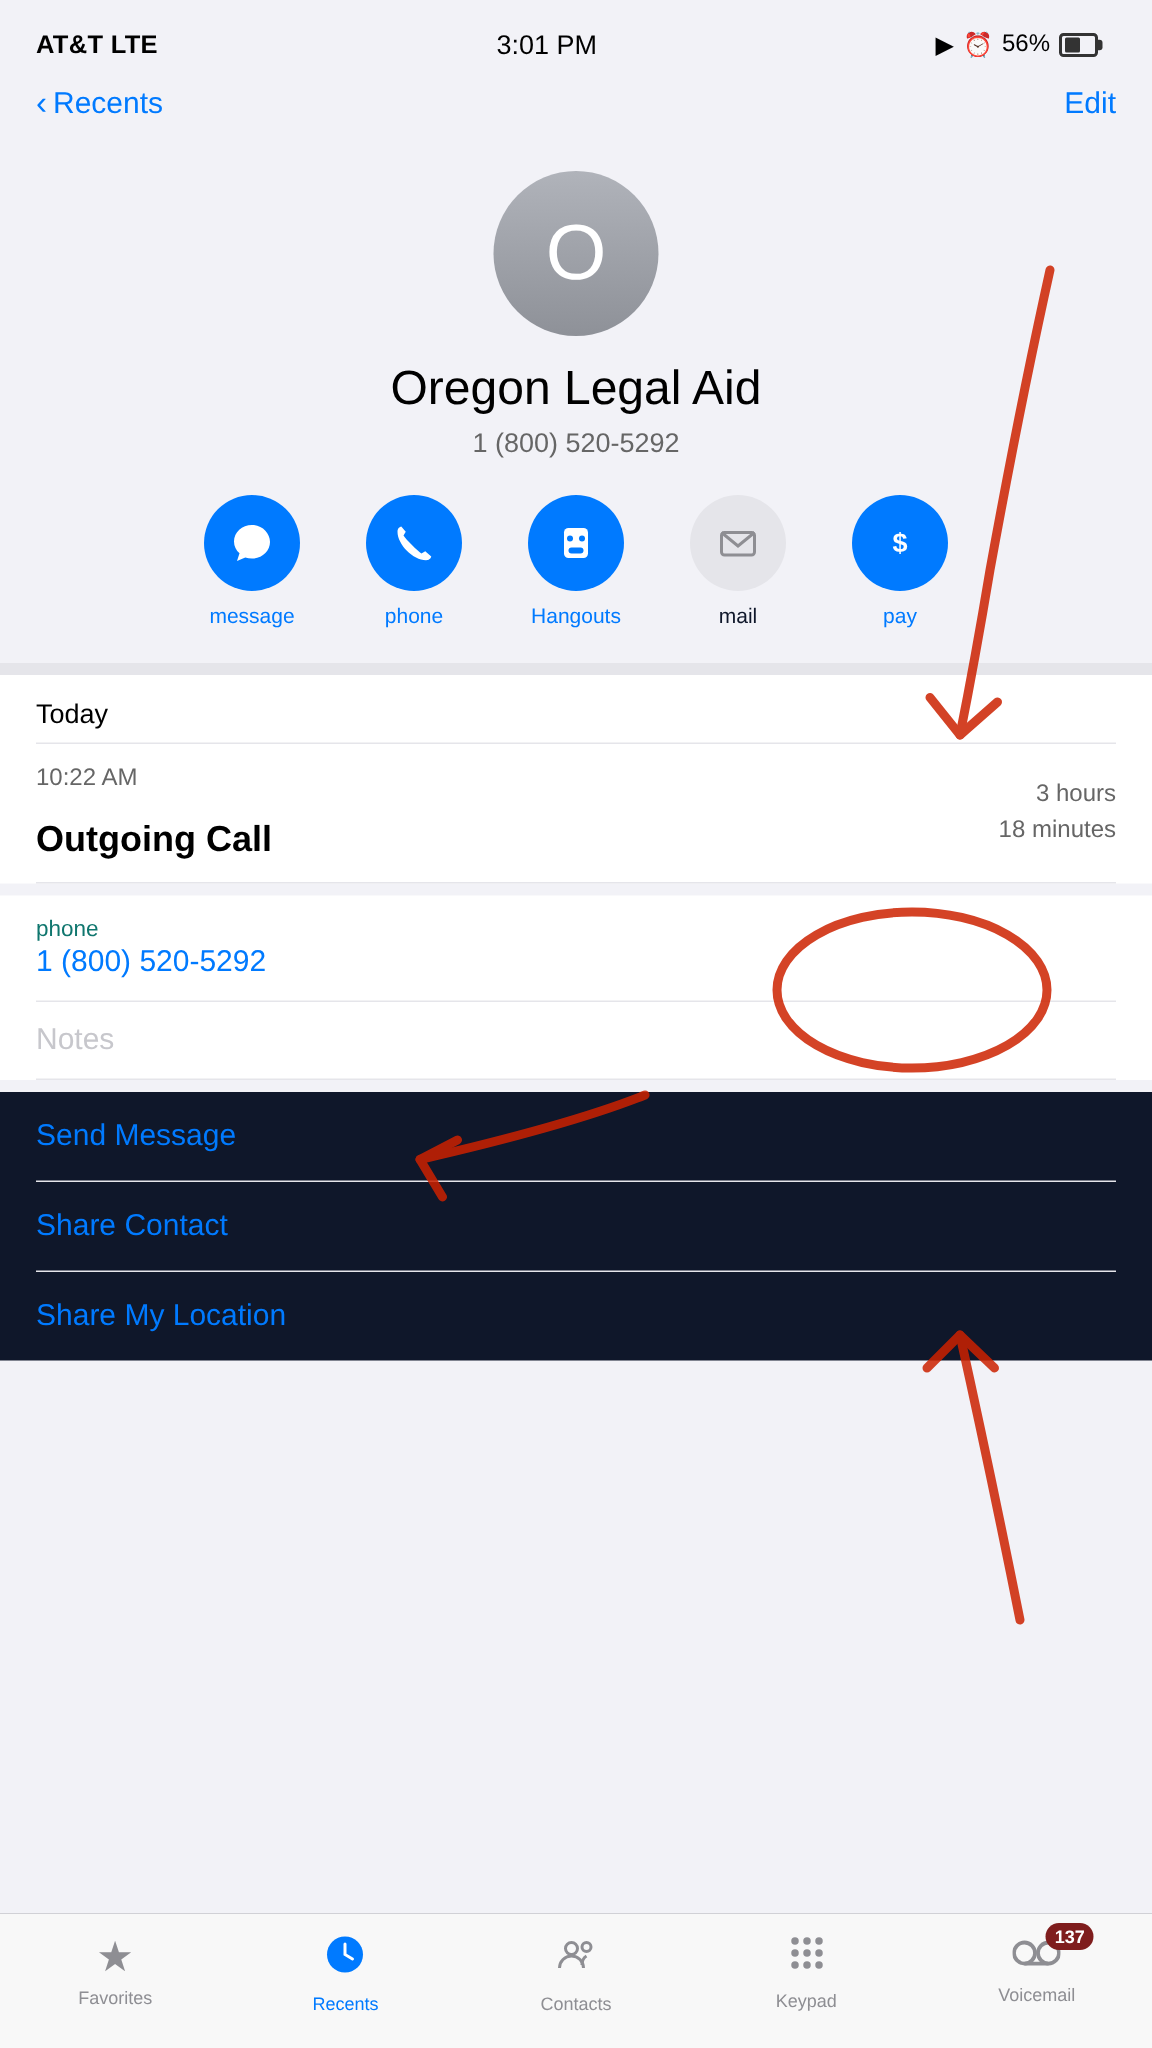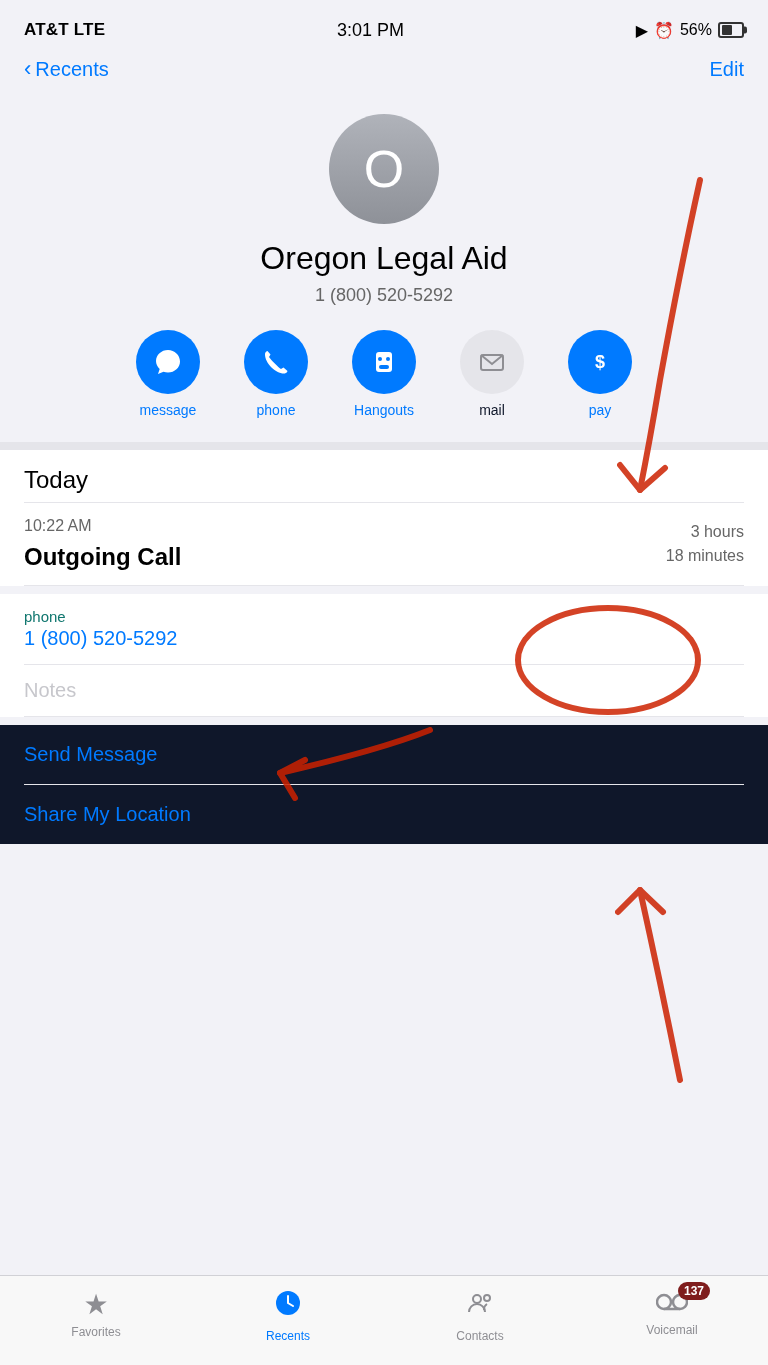--- a/index.html
+++ b/index.html
@@ -12,21 +12,21 @@
       color: #000;
       overflow-x: hidden;
     }
 
     
     .status-bar {
       background: #f2f2f7;
       display: flex;
       justify-content: space-between;
       align-items: center;
-      padding: 14px 24px 6px 24px;
+      padding: 14px 36px 6px 24px;
       height: 52px;
     }
     .status-left { font-size: 17px; font-weight: 600; letter-spacing: 0.2px; }
     .status-center { font-size: 18px; font-weight: 500; }
     .status-right { display: flex; align-items: center; gap: 6px; font-size: 16px; font-weight: 500; }
     .battery-icon {
       display: inline-flex; align-items: center;
       border: 2px solid #333; border-radius: 3px; padding: 1px 2px;
       position: relative; height: 16px; width: 26px;
     }
@@ -114,34 +114,34 @@
       background: #e5e5ea;
       margin: 0;
     }
 
     
     .call-history {
       background: #fff;
       padding: 0 24px;
     }
     .call-section-title {
-      font-size: 24px;
+      font-size: 18px;
       font-weight: 500;
       color: #000;
       padding: 16px 0 8px 0;
       border-bottom: 1px solid #e5e5ea;
     }
     .call-row {
       display: flex;
       justify-content: space-between;
       align-items: center;
       padding: 14px 0;
       border-bottom: 1px solid #e5e5ea;
     }
-    .call-info { display: flex; flex-direction: column; gap: 8px; }
+    .call-info { display: flex; flex-direction: column; gap: 18px; }
     .call-time { font-size: 16px; color: #666; }
     .call-type { font-size: 24px; font-weight: 600; color: #000; display: inline; }
     .call-duration { font-size: 16px; color: #666; text-align: right; line-height: 1.5; }
 
     
     .contact-details {
       background: #fff;
       padding: 0 24px;
       margin-top: 8px;
     }
@@ -325,20 +325,23 @@
     <div class="detail-row">
       <div class="detail-notes">Notes</div>
     </div>
   </div>
 
   <div class="action-links">
     <div class="action-link-row">
       <span class="action-link-text">Send Message</span>
     </div>
     <div class="action-link-row">
+      <span class="action-link-text">Share Contact</span>
+    </div>
+    <div class="action-link-row">
       <span class="action-link-text">Share My Location</span>
     </div>
   </div>
 
   <svg class="annotation-layer" style="position:fixed;top:0;left:0;width:768px;height:1365px;pointer-events:none;z-index:999;" viewBox="0 0 768 1365" xmlns="http://www.w3.org/2000/svg">
 
     <g stroke="#cc2200" stroke-width="6" fill="none" stroke-linecap="round" stroke-linejoin="round" opacity="0.85">
 
       <path d="M700,180 Q680,270 660,380 Q650,440 640,490"></path>
       <path d="M640,490 L620,465 M640,490 L665,468"></path>
@@ -378,20 +381,36 @@
       <svg width="30" height="30" viewBox="0 0 30 30" fill="none">
         <circle cx="12" cy="11" r="4" stroke="#8e8e93" stroke-width="2"></circle>
         <path d="M4 24c0-4.4 3.6-8 8-8s8 3.6 8 8" stroke="#8e8e93" stroke-width="2" fill="none"></path>
         <circle cx="22" cy="10" r="3" stroke="#8e8e93" stroke-width="2"></circle>
         <path d="M19 22c0-2.8 1.3-5 3-6" stroke="#8e8e93" stroke-width="2" fill="none"></path>
       </svg>
     </span>
     <span class="tab-label">Contacts</span>
   </div>
   <div class="tab-item">
+    <span class="tab-icon">
+      <svg width="28" height="28" viewBox="0 0 28 28">
+        <circle cx="6" cy="6" r="2.5" fill="#8e8e93"></circle>
+        <circle cx="14" cy="6" r="2.5" fill="#8e8e93"></circle>
+        <circle cx="22" cy="6" r="2.5" fill="#8e8e93"></circle>
+        <circle cx="6" cy="14" r="2.5" fill="#8e8e93"></circle>
+        <circle cx="14" cy="14" r="2.5" fill="#8e8e93"></circle>
+        <circle cx="22" cy="14" r="2.5" fill="#8e8e93"></circle>
+        <circle cx="6" cy="22" r="2.5" fill="#8e8e93"></circle>
+        <circle cx="14" cy="22" r="2.5" fill="#8e8e93"></circle>
+        <circle cx="22" cy="22" r="2.5" fill="#8e8e93"></circle>
+      </svg>
+    </span>
+    <span class="tab-label">Keypad</span>
+  </div>
+  <div class="tab-item">
     <div class="tab-badge">
       <span class="tab-icon">
         <svg width="32" height="24" viewBox="0 0 32 24" fill="none">
           <circle cx="8" cy="14" r="7" stroke="#8e8e93" stroke-width="2.5"></circle>
           <circle cx="24" cy="14" r="7" stroke="#8e8e93" stroke-width="2.5"></circle>
           <line x1="8" y1="21" x2="24" y2="21" stroke="#8e8e93" stroke-width="2.5"></line>
         </svg>
       </span>
       <span class="badge-dot">137</span>
     </div>

